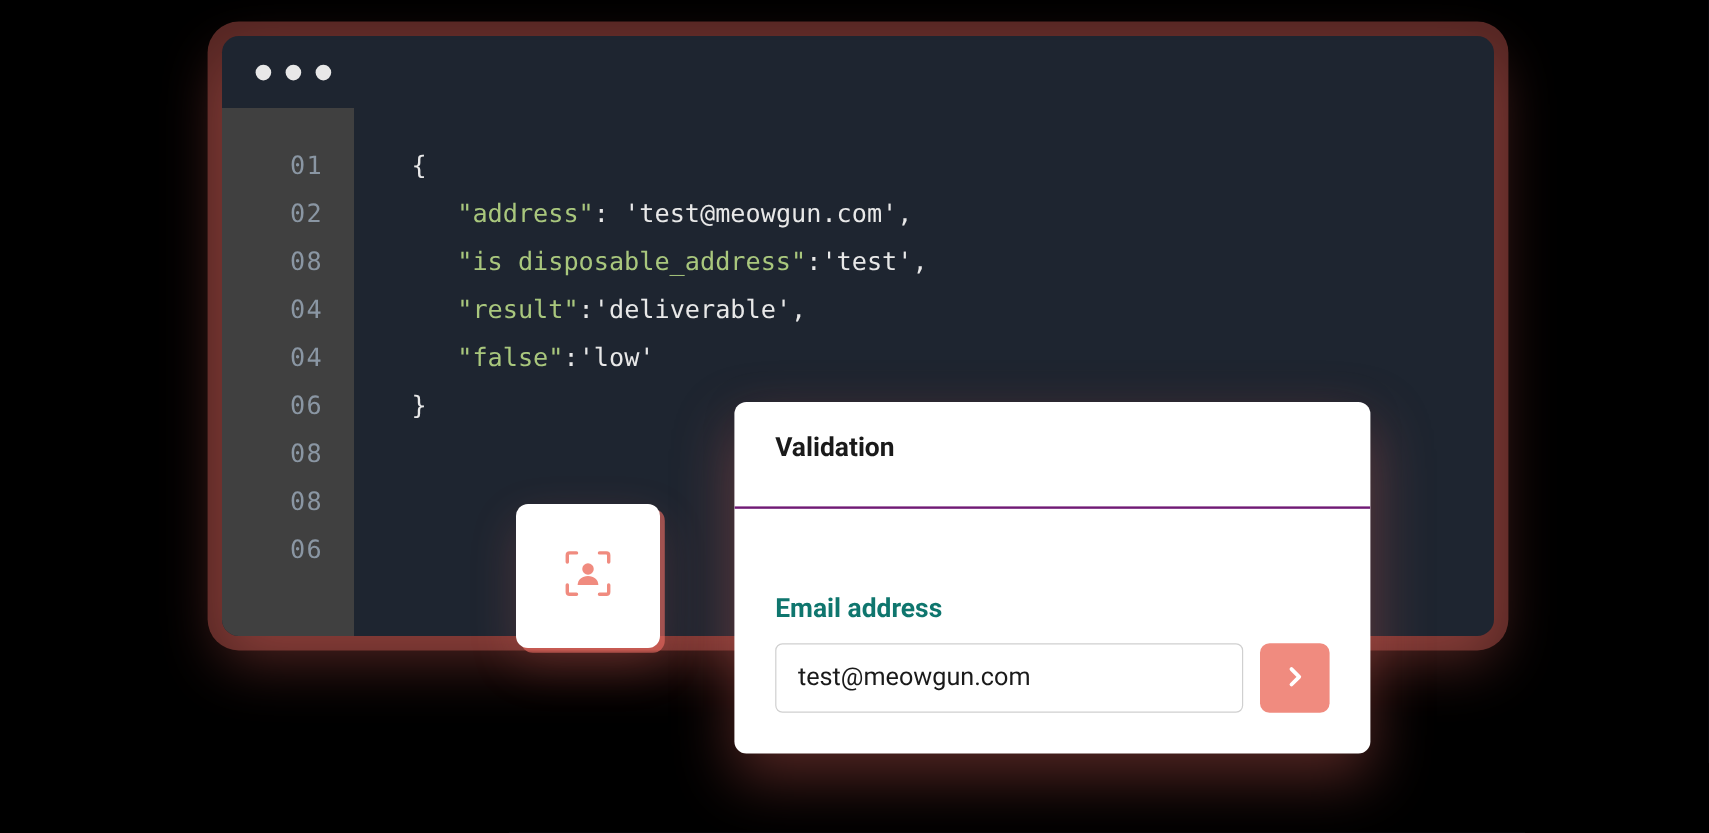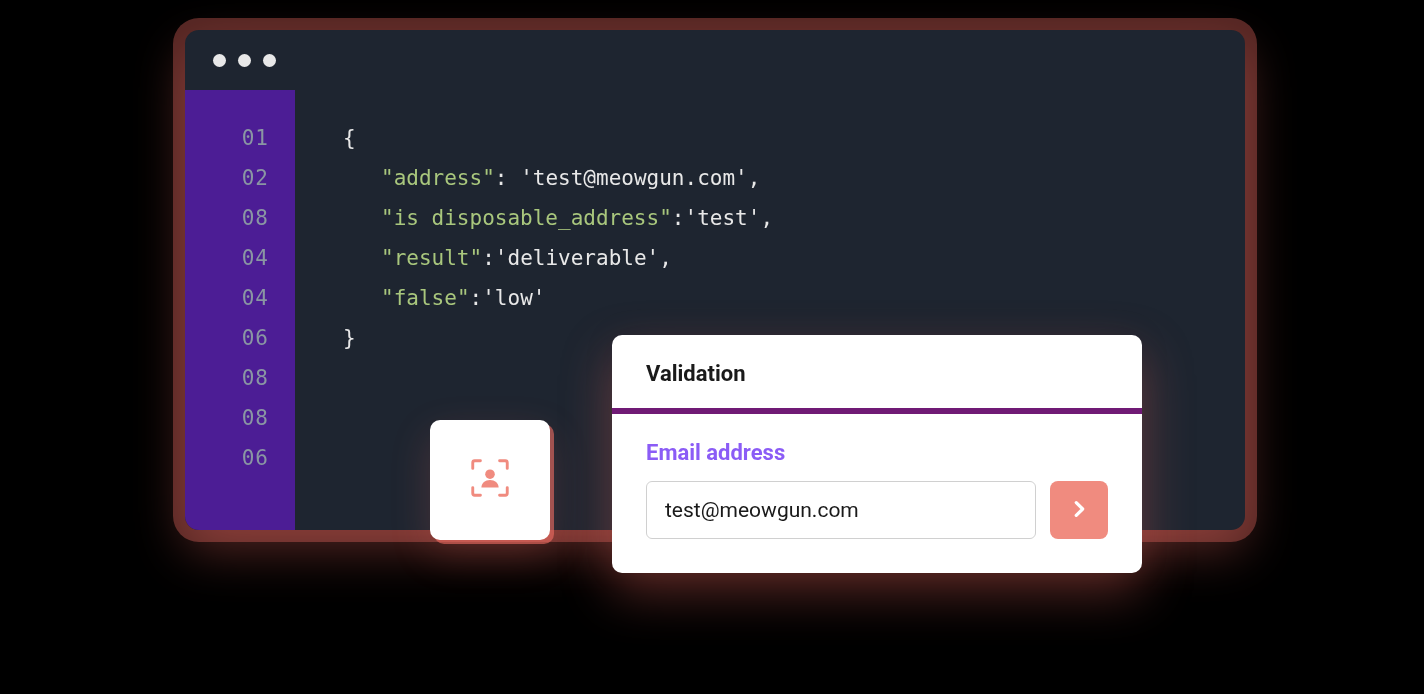--- a/index.html
+++ b/index.html
@@ -38,21 +38,21 @@
       height: 13px;
       border-radius: 50%;
       background: #e8e8e8;
     }
     .code-body {
       display: flex;
       height: calc(100% - 60px);
     }
     .gutter {
       width: 110px;
-      background: #4c1d95;
+      background: #404040;
       padding-top: 28px;
       text-align: right;
       padding-right: 26px;
     }
     .gutter .ln {
       font-family: ui-monospace, SFMono-Regular, Menlo, Monaco, Consolas, monospace;
       font-size: 21px;
       line-height: 40px;
       color: #8a96a3;
       letter-spacing: 1px;
@@ -94,36 +94,37 @@
       position: absolute;
       left: 612px;
       top: 335px;
       width: 530px;
       background: #fff;
       border-radius: 10px;
       box-shadow: 0 20px 50px rgba(240, 110, 100, 0.35), 0 0 30px rgba(0,0,0,0.1);
       overflow: hidden;
     }
     .validation-header {
-      padding: 26px 34px 22px;
-      border-bottom: 6px solid #701a75;
+      padding: 26px 34px 36px;
+      border-bottom: 2px solid #701a75;
     }
     .validation-title {
       font-size: 22px;
       font-weight: 700;
       color: #1a1a1a;
     }
     .validation-body {
       padding: 26px 34px 34px;
     }
     .field-label {
       font-size: 22px;
       font-weight: 700;
-      color: #8b5cf6;
+      color: #0f766e;
       margin-bottom: 16px;
+      margin-top: 45px;
     }
     .input-row {
       display: flex;
       gap: 14px;
       align-items: stretch;
     }
     .email-input {
       flex: 1;
       height: 58px;
       border: 1px solid #d0d0d0;

